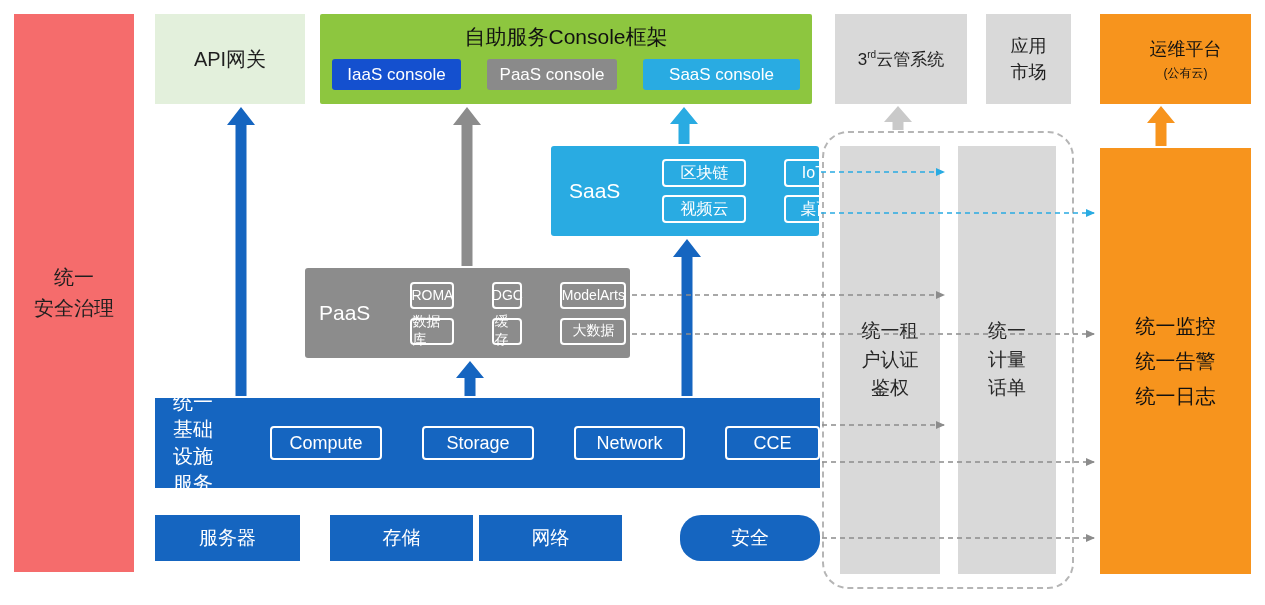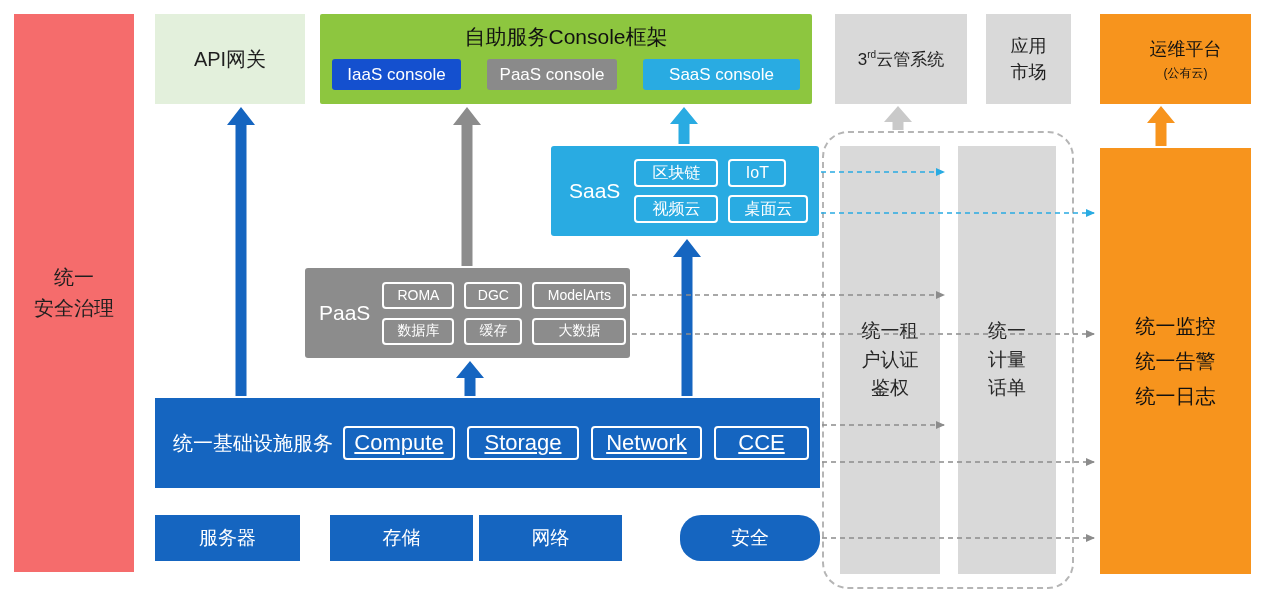--- a/index.html
+++ b/index.html
@@ -24,36 +24,36 @@
   .cms3 { left:835px; top:14px; width:132px; height:90px; background:#d9d9d9; color:#1f1f1f; font-size:17px; }
   .cms3 sup { font-size:10px; }
   .app-market { left:986px; top:14px; width:85px; height:90px; background:#d9d9d9; color:#1f1f1f; font-size:18px; line-height:1.45; }
   .om-plat { left:1100px; top:14px; width:151px; height:90px; background:#f7941d; color:#111; flex-direction:column;padding-left:20px; }
   .om-line1 { font-size:18px; }
   .om-line2 { font-size:12px; margin-top:4px; }
 
   
   .saas-box { left:551px; top:146px; width:268px; height:90px; background:#29abe2; border-radius:3px; display:flex; align-items:center; padding-left:18px; gap:14px; }
   .layer-label { font-size:21px; color:#fff; }
-  .chip { border:2px solid #fff; border-radius:4px; color:#fff; display:flex; align-items:center; justify-content:center; background:transparent; }
+  .chip { border:2px solid #fff; border-radius:4px; color:#fff; display:flex; align-items:center; justify-content:center; background:transparent;margin-left:28px; }
   .chip-col { display:flex; flex-direction:column; gap:8px; }
   .chip-row { display:flex; gap:10px; }
   .saas-box .chip { height:28px; font-size:16px; }
   .c-w84 { width:84px; } .c-w58 { width:58px; } .c-w80 { width:80px; }
 
   
   .paas-box { left:305px; top:268px; width:325px; height:90px; background:#8c8c8c; border-radius:3px; display:flex; align-items:center; padding-left:14px; gap:12px; }
   .paas-chips { display:grid; grid-template-columns:72px 58px 94px; gap:9px 10px; }
   .paas-box .chip { height:27px; font-size:14px; }
 
   
   .infra-box { left:155px; top:398px; width:665px; height:90px; background:#1565c0; display:flex; align-items:center; padding-left:18px; gap:10px; }
   .infra-label { font-size:20px; color:#fff; }
   .infra-chips { display:flex; gap:12px; }
-  .infra-chips .chip { height:34px; font-size:22px;text-decoration:underline; }
+  .infra-chips .chip { height:34px; font-size:18px; }
   .c-w112 { width:112px; } .c-w111 { width:111px; } .c-w95 { width:95px; }
 
   
   .res { top:515px; height:46px; background:#1565c0; color:#fff; font-size:19px; }
   .res1 { left:155px; width:145px; } .res2 { left:330px; width:143px; }
   .res3 { left:479px; width:143px; } .res4 { left:680px; width:140px;border-radius:21px; }
 
   
   .dash-group { left:822px; top:131px; width:252px; height:458px; border:2px dashed #b5b5b5; border-radius:26px; }
   .auth-bar { left:840px; top:146px; width:100px; height:428px; background:#d9d9d9; color:#262626; font-size:19px; line-height:1.5; }

